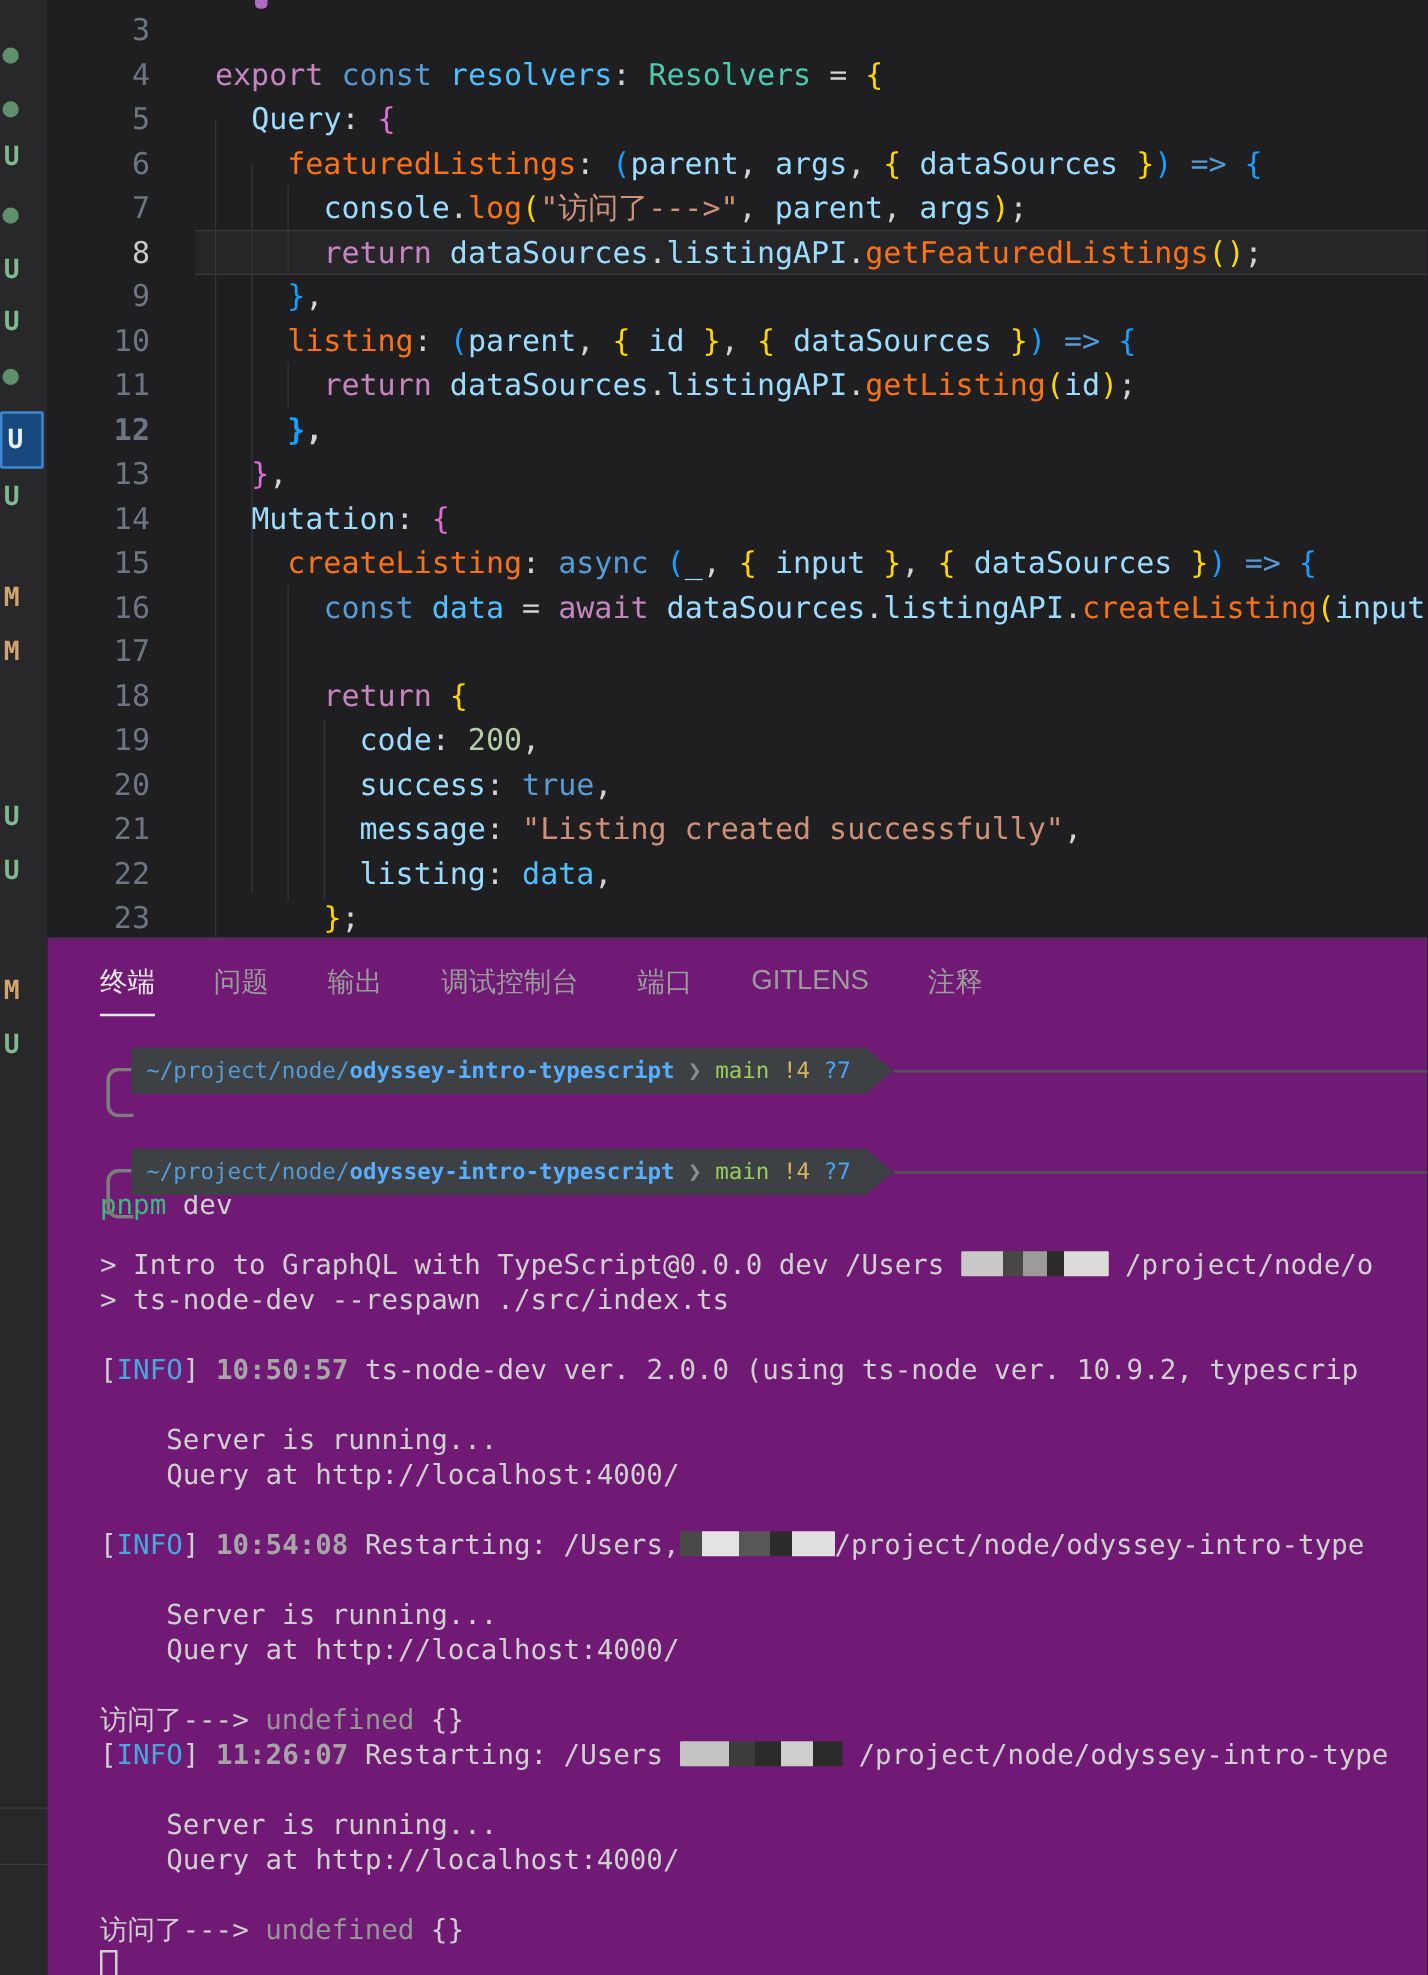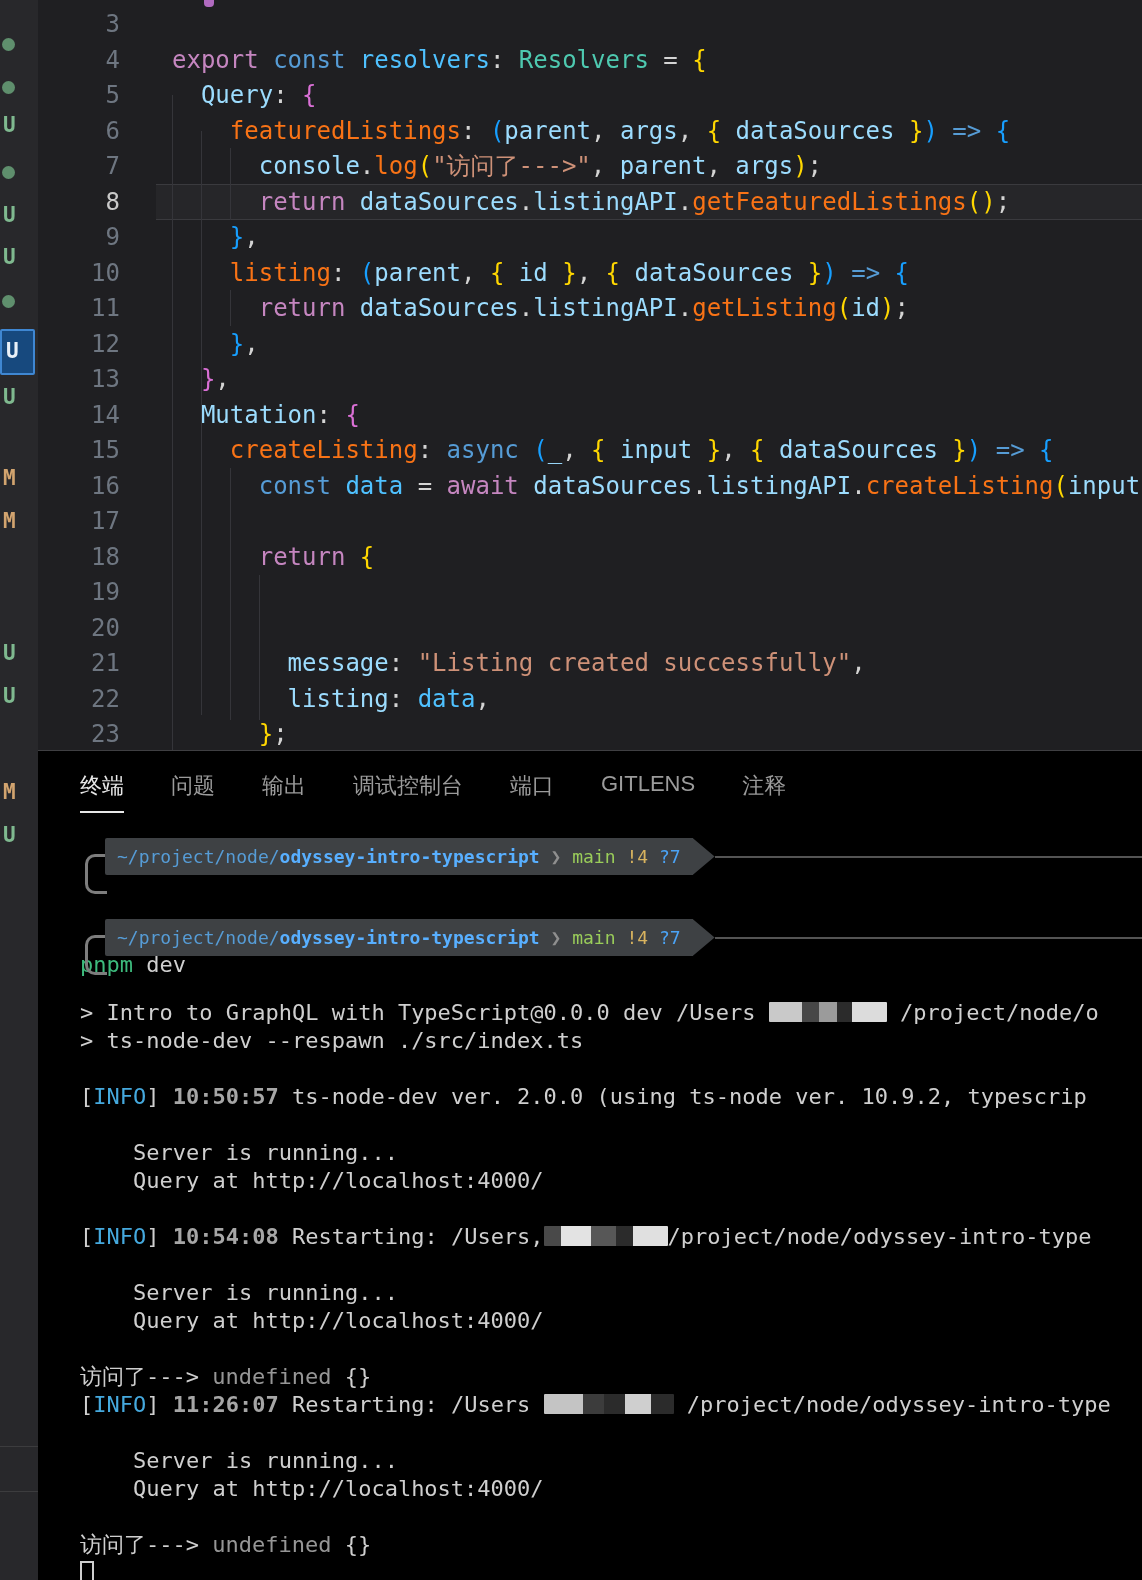--- a/index.html
+++ b/index.html
@@ -22,21 +22,21 @@
   .crow{position:absolute;left:0;right:0;height:36px;line-height:36px;white-space:pre;}
   .cnum{position:absolute;left:0;width:82px;text-align:right;color:#6e7681;font-size:24px;}
   .cnum.on{color:#c9c9c9;}
   .ccode{position:absolute;left:134px;font-size:24px;color:#d4d4d4;}
   .guide{position:absolute;width:1px;background:#35353a;}
   .kw{color:#C586C0}.kb{color:#569CD6}.v{color:#9CDCFE}.cb{color:#4FC1FF}.fn{color:#f97316}
   .ty{color:#4EC9B0}.st{color:#CE9178}.nu{color:#B5CEA8}.pu{color:#D4D4D4}
   .b1{color:#FFD700}.b2{color:#DA70D6}.b3{color:#179FFF}
   #artifact{position:absolute;left:166px;top:0;width:10px;height:7px;background:#b06ac0;border-radius:0 0 4px 4px;}
   
-  #panel{position:absolute;left:38px;top:750px;width:1104px;height:830px;background:#000000;
+  #panel{position:absolute;left:38px;top:750px;width:1104px;height:830px;background:#701a75;
     border-top:1px solid #3f3f42;box-sizing:border-box;}
   #tabs{position:absolute;left:42px;top:20px;display:flex;gap:47px;
     font-family:"Liberation Sans",sans-serif;font-size:22px;color:#9b9b9b;}
   .tab{cursor:default;padding-bottom:10px;}
   .tab.active{color:#e7e7e7;border-bottom:2px solid #e7e7e7;}
   .prompt-row{position:absolute;left:67px;right:0;height:37px;display:flex;align-items:stretch;z-index:2;}
   .pbar{background:#3e4144;border-radius:2px 0 0 2px;padding:0 12px;line-height:37px;
     font-size:18px;white-space:pre;}
   .parrow{width:22px;height:37px;background:#3e4144;clip-path:polygon(0 0,100% 50%,0 100%);}
   .prule{flex:1;height:2px;background:#545454;margin-top:18px;}
@@ -86,29 +86,29 @@
     <div id="code-lines">
         <div class="crow" style="top: 6px;"><div class="cnum">3</div><div class="ccode"></div></div>
         <div class="crow" style="top: 41.5px;"><div class="cnum">4</div><div class="ccode"><span class="kw">export</span><span class="pu"> </span><span class="kb">const</span><span class="pu"> </span><span class="cb">resolvers</span><span class="pu">: </span><span class="ty">Resolvers</span><span class="pu"> = </span><span class="b1">{</span></div></div>
         <div class="crow" style="top: 77px;"><div class="cnum">5</div><div class="ccode"><span class="pu">  </span><span class="v">Query</span><span class="pu">: </span><span class="b2">{</span></div></div>
         <div class="crow" style="top: 112.5px;"><div class="cnum">6</div><div class="ccode"><span class="pu">    </span><span class="fn">featuredListings</span><span class="pu">: </span><span class="b3">(</span><span class="v">parent</span><span class="pu">, </span><span class="v">args</span><span class="pu">, </span><span class="b1">{ </span><span class="v">dataSources</span><span class="b1"> }</span><span class="b3">)</span><span class="pu"> </span><span class="kb">=&gt;</span><span class="pu"> </span><span class="b3">{</span></div></div>
         <div class="crow" style="top: 148px;"><div class="cnum">7</div><div class="ccode"><span class="pu">      </span><span class="v">console</span><span class="pu">.</span><span class="fn">log</span><span class="b1">(</span><span class="st">"访问了---&gt;"</span><span class="pu">, </span><span class="v">parent</span><span class="pu">, </span><span class="v">args</span><span class="b1">)</span><span class="pu">;</span></div></div>
         <div class="crow" style="top: 183.5px;"><div class="cnum on">8</div><div class="ccode"><span class="pu">      </span><span class="kw">return</span><span class="pu"> </span><span class="v">dataSources</span><span class="pu">.</span><span class="v">listingAPI</span><span class="pu">.</span><span class="fn">getFeaturedListings</span><span class="b1">()</span><span class="pu">;</span></div></div>
         <div class="crow" style="top: 219px;"><div class="cnum">9</div><div class="ccode"><span class="pu">    </span><span class="b3">}</span><span class="pu">,</span></div></div>
         <div class="crow" style="top: 254.5px;"><div class="cnum">10</div><div class="ccode"><span class="pu">    </span><span class="fn">listing</span><span class="pu">: </span><span class="b3">(</span><span class="v">parent</span><span class="pu">, </span><span class="b1">{ </span><span class="v">id</span><span class="b1"> }</span><span class="pu">, </span><span class="b1">{ </span><span class="v">dataSources</span><span class="b1"> }</span><span class="b3">)</span><span class="pu"> </span><span class="kb">=&gt;</span><span class="pu"> </span><span class="b3">{</span></div></div>
         <div class="crow" style="top: 290px;"><div class="cnum">11</div><div class="ccode"><span class="pu">      </span><span class="kw">return</span><span class="pu"> </span><span class="v">dataSources</span><span class="pu">.</span><span class="v">listingAPI</span><span class="pu">.</span><span class="fn">getListing</span><span class="b1">(</span><span class="v">id</span><span class="b1">)</span><span class="pu">;</span></div></div>
-        <div class="crow" style="top: 325.5px;"><div class="cnum">12</div><div class="ccode"><span class="pu">    </span><span class="b3">}</span><span class="pu">,</span></div></div>
+        <div class="crow" style="top: 325.5px; font-weight: bold;"><div class="cnum">12</div><div class="ccode"><span class="pu">    </span><span class="b3">}</span><span class="pu">,</span></div></div>
         <div class="crow" style="top: 361px;"><div class="cnum">13</div><div class="ccode"><span class="pu">  </span><span class="b2">}</span><span class="pu">,</span></div></div>
         <div class="crow" style="top: 396.5px;"><div class="cnum">14</div><div class="ccode"><span class="pu">  </span><span class="v">Mutation</span><span class="pu">: </span><span class="b2">{</span></div></div>
         <div class="crow" style="top: 432px;"><div class="cnum">15</div><div class="ccode"><span class="pu">    </span><span class="fn">createListing</span><span class="pu">: </span><span class="kb">async</span><span class="pu"> </span><span class="b3">(</span><span class="v">_</span><span class="pu">, </span><span class="b1">{ </span><span class="v">input</span><span class="b1"> }</span><span class="pu">, </span><span class="b1">{ </span><span class="v">dataSources</span><span class="b1"> }</span><span class="b3">)</span><span class="pu"> </span><span class="kb">=&gt;</span><span class="pu"> </span><span class="b3">{</span></div></div>
         <div class="crow" style="top: 467.5px;"><div class="cnum">16</div><div class="ccode"><span class="pu">      </span><span class="kb">const</span><span class="pu"> </span><span class="cb">data</span><span class="pu"> = </span><span class="kw">await</span><span class="pu"> </span><span class="v">dataSources</span><span class="pu">.</span><span class="v">listingAPI</span><span class="pu">.</span><span class="fn">createListing</span><span class="b1">(</span><span class="v">input</span></div></div>
         <div class="crow" style="top: 503px;"><div class="cnum">17</div><div class="ccode"></div></div>
         <div class="crow" style="top: 538.5px;"><div class="cnum">18</div><div class="ccode"><span class="pu">      </span><span class="kw">return</span><span class="pu"> </span><span class="b1">{</span></div></div>
-        <div class="crow" style="top: 574px;"><div class="cnum">19</div></div>
-        <div class="crow" style="top: 609.5px;"><div class="cnum">20</div></div>
+        <div class="crow" style="top: 574px;"><div class="cnum">19</div><div class="ccode"><span class="pu">        </span><span class="v">code</span><span class="pu">: </span><span class="nu">200</span><span class="pu">,</span></div></div>
+        <div class="crow" style="top: 609.5px;"><div class="cnum">20</div><div class="ccode"><span class="pu">        </span><span class="v">success</span><span class="pu">: </span><span class="kb">true</span><span class="pu">,</span></div></div>
         <div class="crow" style="top: 645px;"><div class="cnum">21</div><div class="ccode"><span class="pu">        </span><span class="v">message</span><span class="pu">: </span><span class="st">"Listing created successfully"</span><span class="pu">,</span></div></div>
         <div class="crow" style="top: 680.5px;"><div class="cnum">22</div><div class="ccode"><span class="pu">        </span><span class="v">listing</span><span class="pu">: </span><span class="cb">data</span><span class="pu">,</span></div></div>
         <div class="crow" style="top: 716px;"><div class="cnum">23</div><div class="ccode"><span class="pu">      </span><span class="b1">}</span><span class="pu">;</span></div></div>
       </div>
     <div class="guide" style="left:134px;top:95px;height:655px;"></div>
     <div class="guide" style="left:163px;top:131px;height:584px;"></div>
     <div class="guide" style="left:192px;top:148px;height:72px;"></div>
     <div class="guide" style="left:192px;top:290px;height:36px;"></div>
     <div class="guide" style="left:192px;top:468px;height:252px;"></div>
     <div class="guide" style="left:221px;top:575px;height:145px;"></div>

